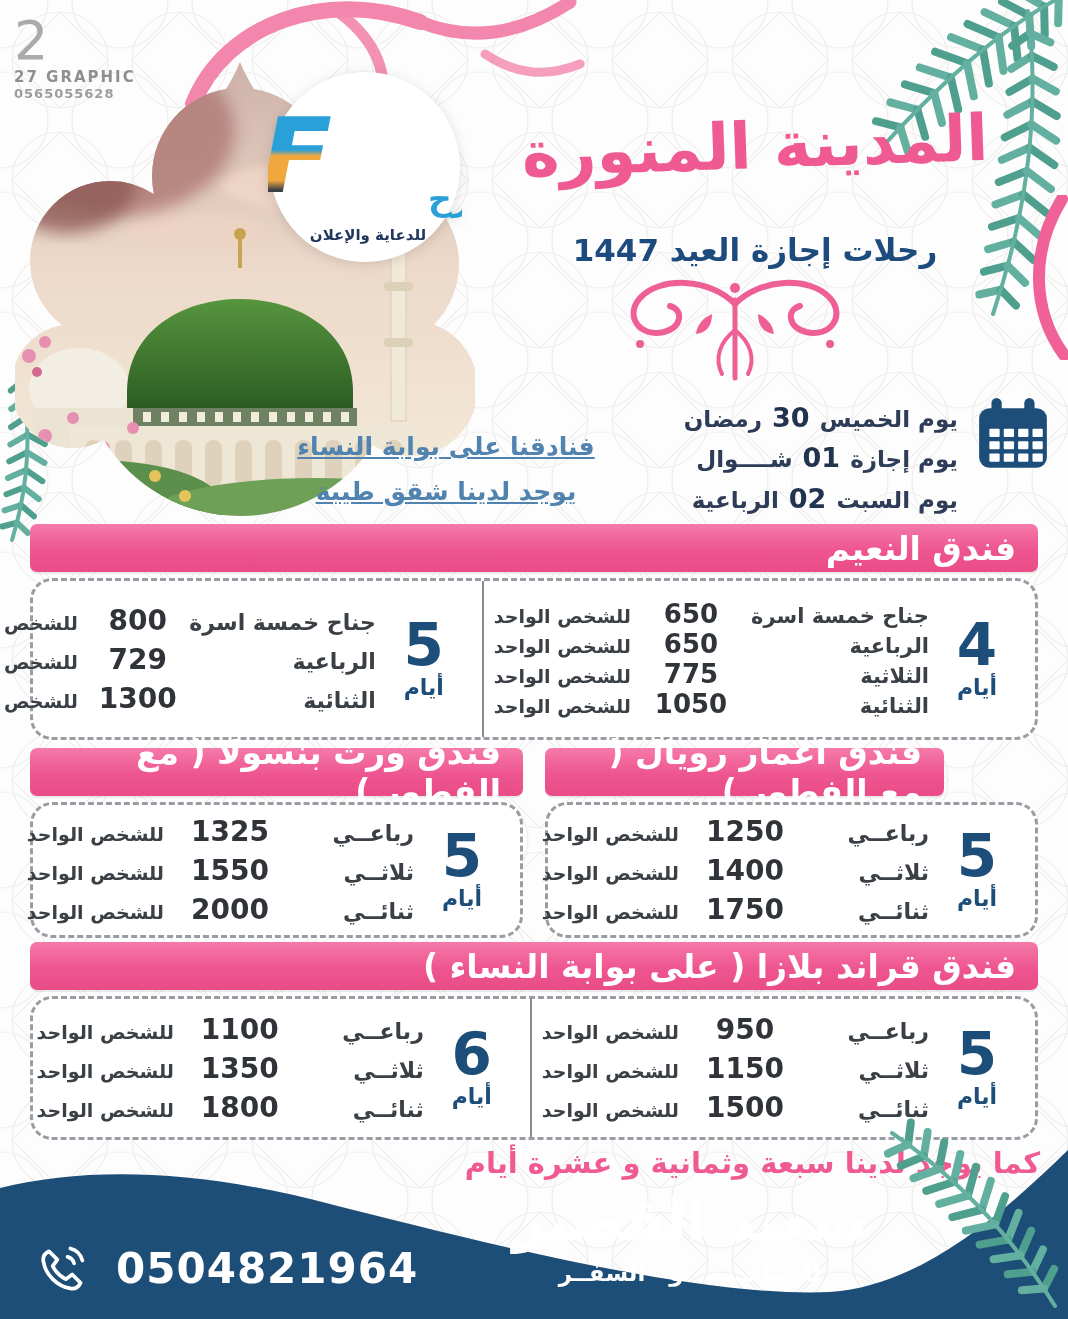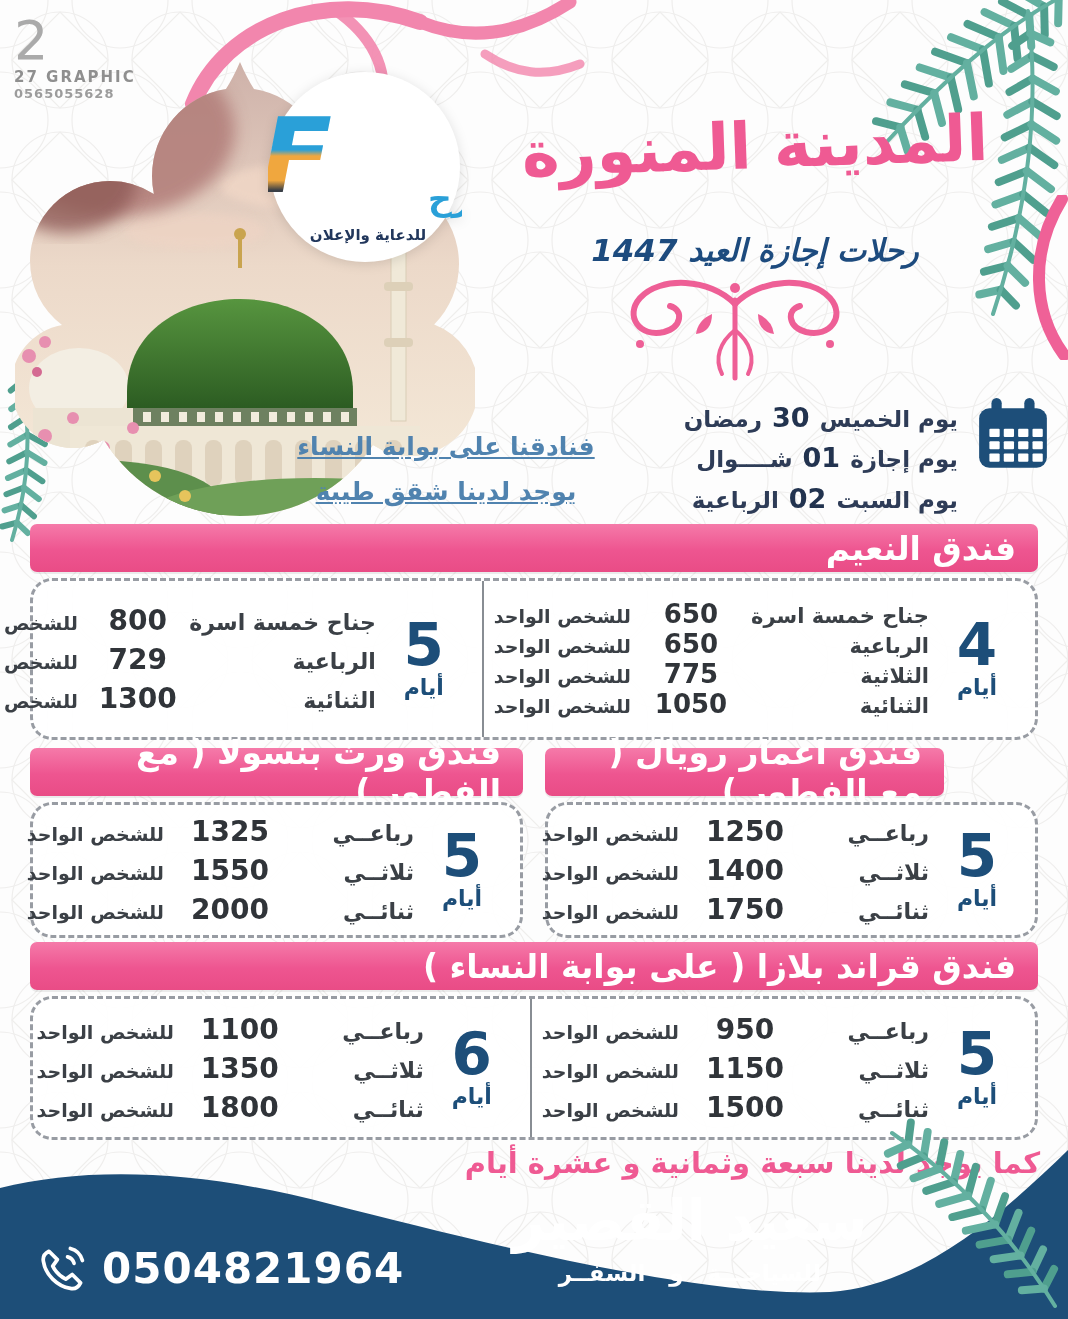--- a/index.html
+++ b/index.html
@@ -24,21 +24,21 @@
 
   
   #mosque { left:15px; top:56px; z-index:2; }
   #farah-logo { left:268px; top:70px; z-index:3; filter:drop-shadow(0 2px 6px rgba(0,0,0,.12)); }
 
   
   #page-title { left:455px; top:62px; width:600px; height:168px; z-index:2;
     display:flex; align-items:center; justify-content:center;
     color:#ef5a93; font-size:64px; font-weight:bold; transform:rotate(-2deg); text-align:center; }
   #page-subtitle { left:475px; top:232px; width:560px; z-index:2; text-align:center;
-    color:#1d4b7e; font-size:31px; font-weight:bold;font-style:italic; }
+    color:#1d4b7e; font-size:31px; font-weight:bold; }
   #ornament { left:590px; top:274px; z-index:1; }
 
   
   #dates { left:600px; top:396px; width:452px; z-index:2; display:flex; gap:16px; align-items:flex-start; }
   #dates .rows { display:flex; flex-direction:column; gap:4px; padding-top:4px; }
   .date-row { display:flex; align-items:baseline; gap:10px; color:#2e3c57; font-weight:bold; font-size:23px; line-height:1.35; }
   .date-row .dnum { font-size:27px; color:#22334f; }
 
   #hotel-note { left:278px; top:424px; width:336px; z-index:2; text-align:center;
     color:#5083af; font-size:25px; font-weight:bold; line-height:1.8;text-decoration:underline; }
@@ -81,21 +81,21 @@
   #extra-note { left:380px; top:1146px; width:660px; z-index:4;
     color:#ef5a93; font-size:29px; font-weight:bold; text-align:start; }
 
   
   #footer-wave { left:0; top:1136px; z-index:3; }
   #palm-bottom-right { left:840px; top:1108px; z-index:4; }
   #footer-company { left:420px; top:1188px; width:540px; z-index:5; text-align:center;
     color:#ffffff; font-size:56px; font-weight:bold; }
   #footer-tagline { left:470px; top:1260px; width:440px; z-index:5; text-align:center;
     color:#ffffff; font-size:23px; font-weight:bold; word-spacing:16px; letter-spacing:1px; }
-  #footer-phone { left:36px; top:1242px; z-index:5; display:flex; align-items:center; gap:14px; direction:ltr; }
+  #footer-phone { left:36px; top:1242px; z-index:5; display:flex; align-items:center; gap:28px; direction:ltr; }
   #footer-phone .pnum { color:#ffffff; font-size:42px; font-weight:bold; letter-spacing:1px; }
 </style>
 </head>
 <body>
 
 <div id="poster">
 
   <svg id="bg-pattern" class="abs" width="1068" height="1319">
     <defs>
       <pattern id="geo" width="120" height="120" patternUnits="userSpaceOnUse">

